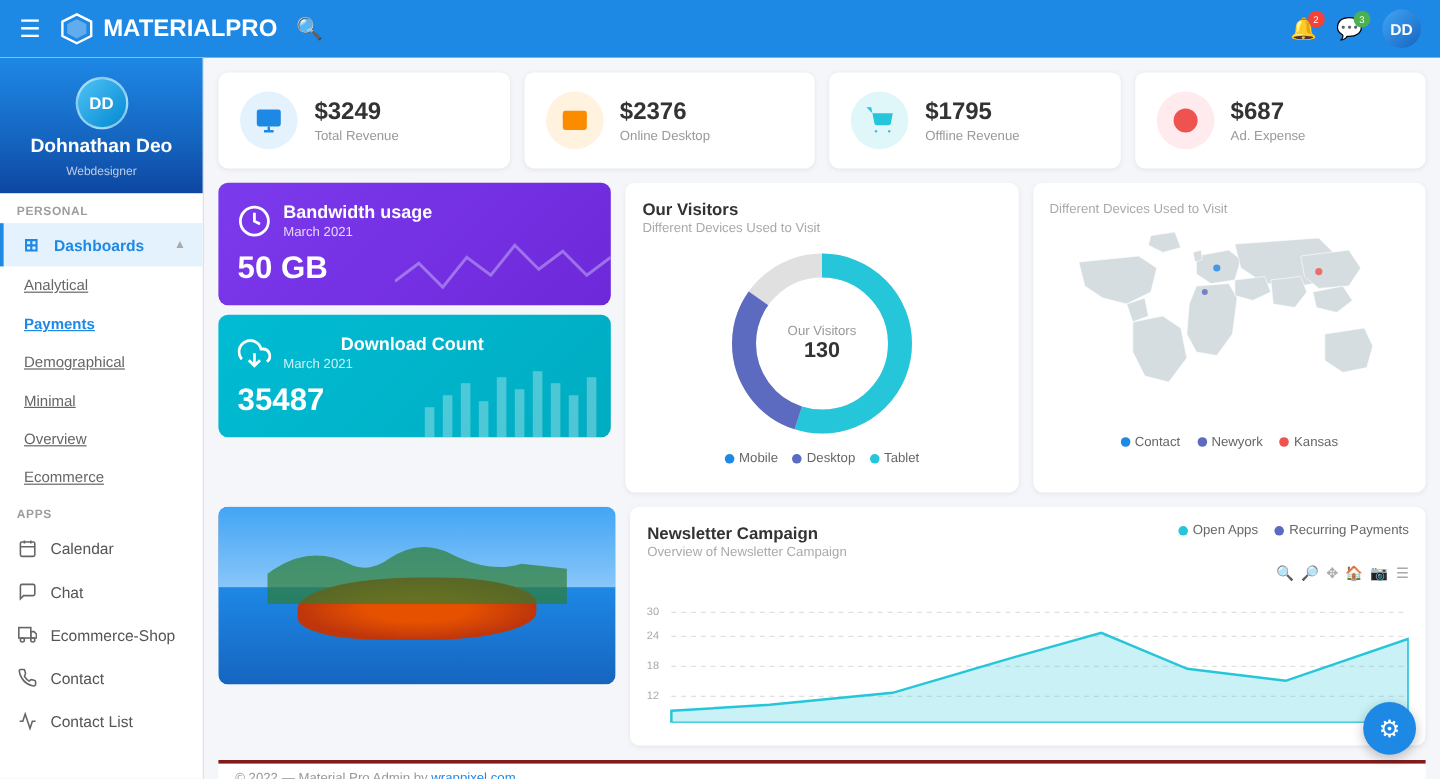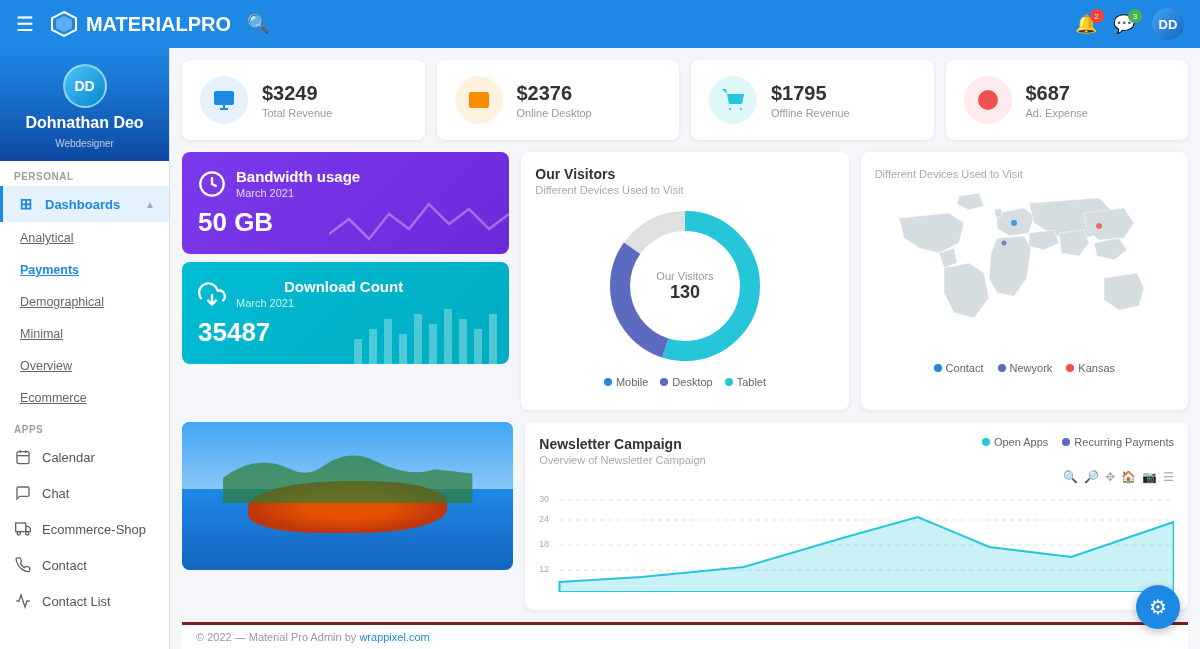--- a/index.html
+++ b/index.html
@@ -145,21 +145,21 @@
     .photo-water { position: absolute; bottom: 0; left: 0; right: 0; height: 55%; background: linear-gradient(180deg, #1e88e5 0%, #1565c0 100%); }
     .photo-rope { position: absolute; bottom: 25%; left: 20%; width: 60%; height: 35%; background: radial-gradient(ellipse, #e65100 30%, #bf360c 70%); border-radius: 50%; }
     .photo-sky { position: absolute; top: 0; left: 0; right: 0; height: 50%; background: linear-gradient(180deg, #42a5f5 0%, #90caf9 100%); }
 
     
     .newsletter-card { padding: 14px; }
     .newsletter-header { display: flex; justify-content: space-between; align-items: flex-start; }
     .newsletter-title { font-size: 14px; font-weight: 600; color: #333; }
     .newsletter-sub { font-size: 11px; color: #aaa; margin-top: 2px; }
     .newsletter-legend { display: flex; gap: 14px; }
-    .newsletter-chart-wrap { margin-top: 8px; }
+    .newsletter-chart-wrap { margin-top: 18px; }
 
     
     .footer { font-size: 11px; color: #999; padding: 6px 14px; background: white; border-top: 3px solid #7f1d1d; flex-shrink: 0; }
     .footer a { color: #1e88e5; text-decoration: none; }
 
     
     .fab { position: fixed; bottom: 20px; right: 20px; width: 44px; height: 44px; border-radius: 50%; background: #1e88e5; display: flex; align-items: center; justify-content: center; color: white; font-size: 20px; cursor: pointer; box-shadow: 0 3px 10px rgba(0,0,0,0.25); z-index: 100; }
 
     
     .wave-svg { position: absolute; right: 0; bottom: 0; opacity: 0.55; }

